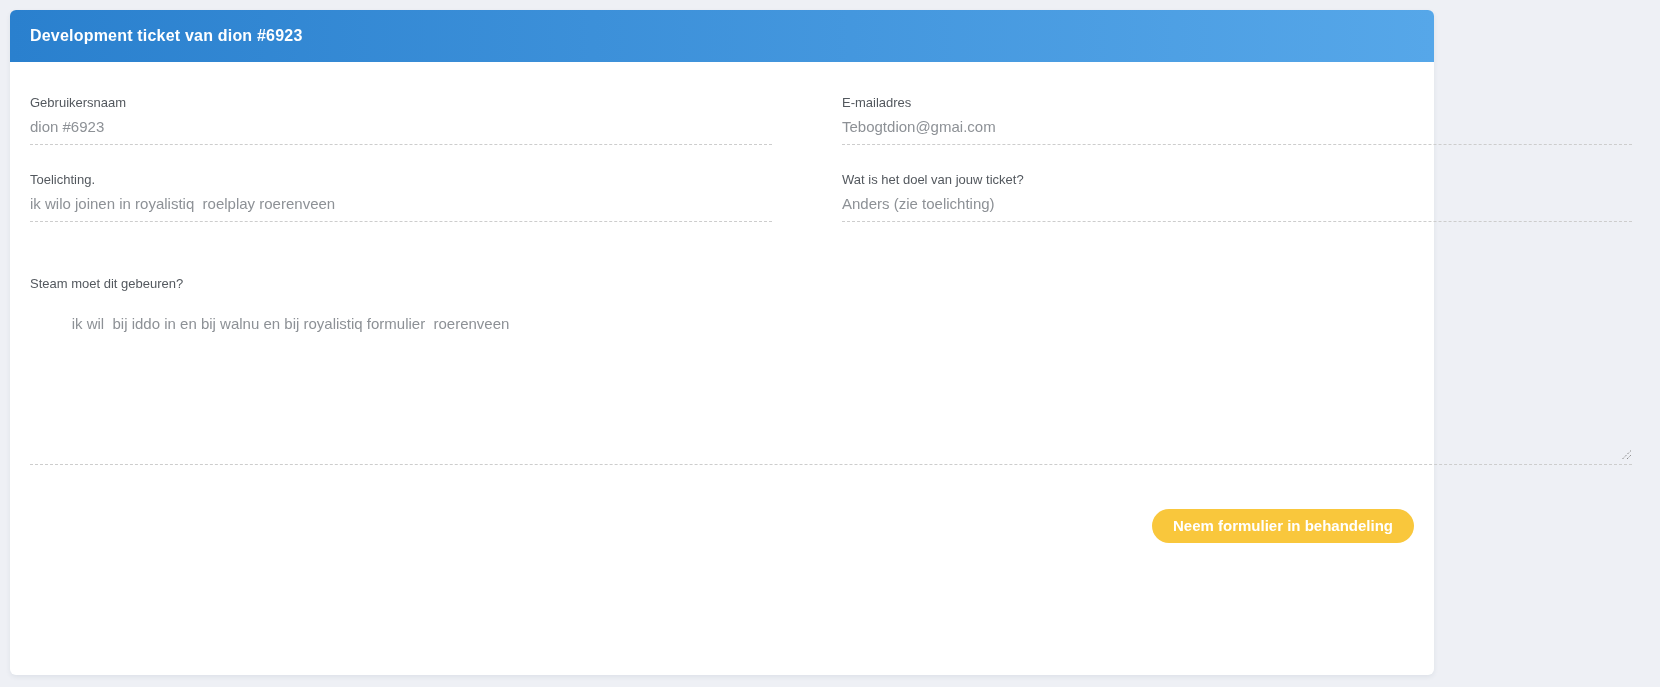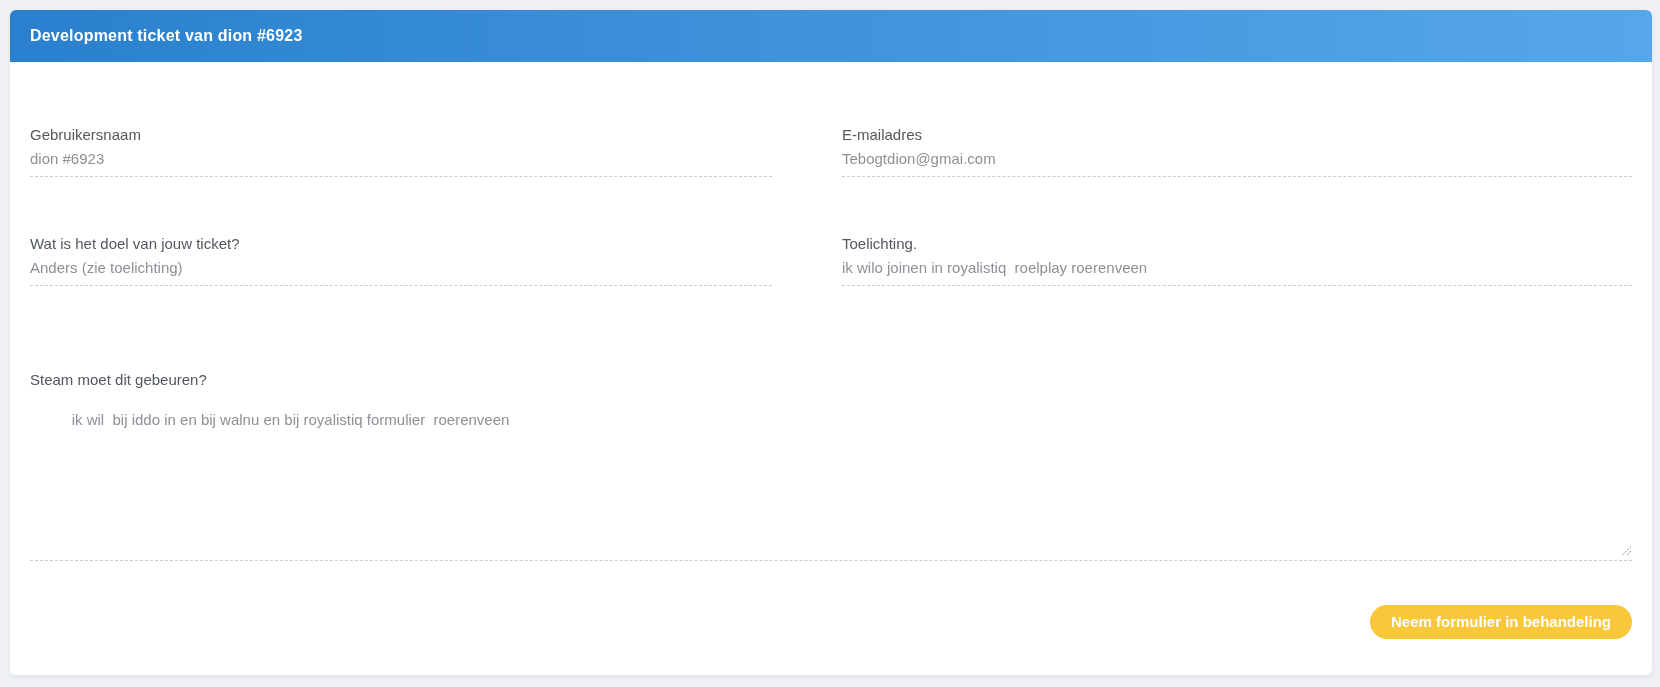--- a/index.html
+++ b/index.html
@@ -16,21 +16,21 @@
   *{box-sizing:border-box;margin:0;padding:0;}
   html,body{width:1660px;height:687px;overflow:hidden;}
   body{
     background:var(--page-bg);
     font-family:"Liberation Sans","DejaVu Sans",sans-serif;
     position:relative;
   }
   .panel{
     position:absolute;
     left:10px;top:10px;
-    width:1642px;height:665px;
+    width:1424px;height:665px;
     background:var(--panel-bg);
     border-radius:6px;
     box-shadow:0 2px 5px rgba(40,60,90,0.08);
   }
   .panel-header{
     height:52px;
     background:linear-gradient(90deg,var(--grad-a) 0%,var(--grad-b) 100%);
     border-radius:6px 6px 0 0;
     display:flex;
     align-items:center;
@@ -45,25 +45,24 @@
   .panel-body{
     padding:33px 20px 0 20px;
   }
   .form-grid{
     display:grid;
     grid-template-columns:742px 790px;
     column-gap:70px;
     row-gap:27px;
   }
   .field-label{
-    font-size:15px;
+    font-size:13px;
     line-height:16px;
     color:var(--label-fg);
     margin-bottom:8px;
-    margin-top:32px;
   }
   .field-value{
     font-size:15px;
     line-height:16px;
     color:var(--value-fg);
     padding-bottom:9px;
     border-bottom:1px dashed var(--dash);
     white-space:pre-wrap;
     min-height:26px;
   }
@@ -117,27 +116,27 @@
         <div class="field-value">dion #6923</div>
       </div>
 
       <div class="field">
         <div class="field-label">E-mailadres</div>
         <div class="field-value">Tebogtdion@gmai.com</div>
       </div>
 
 
       <div class="field">
-        <div class="field-label">Wat is het doel van jouw ticket?</div>
-        <div class="field-value">Anders (zie toelichting)</div>
+        <div class="field-label">Toelichting.</div>
+        <div class="field-value">ik wilo joinen in royalistiq  roelplay roerenveen</div>
       </div>
 
       <div class="field">
-        <div class="field-label">Toelichting.</div>
-        <div class="field-value">ik wilo joinen in royalistiq  roelplay roerenveen</div>
+        <div class="field-label">Wat is het doel van jouw ticket?</div>
+        <div class="field-value">Anders (zie toelichting)</div>
       </div>
 
       <div class="field"></div>
 
       <div class="field field-wide">
         <div class="field-label">Steam moet dit gebeuren?</div>
         <div class="field-value textarea">
           <span>ik wil  bij iddo in en bij walnu en bij royalistiq formulier  roerenveen</span>
           <svg class="resize-grip" viewBox="0 0 12 12" xmlns="http://www.w3.org/2000/svg">
             <line x1="2.5" y1="11" x2="11" y2="2.5" stroke="#8a8a8a" stroke-width="1" stroke-dasharray="2 1.5"></line>

